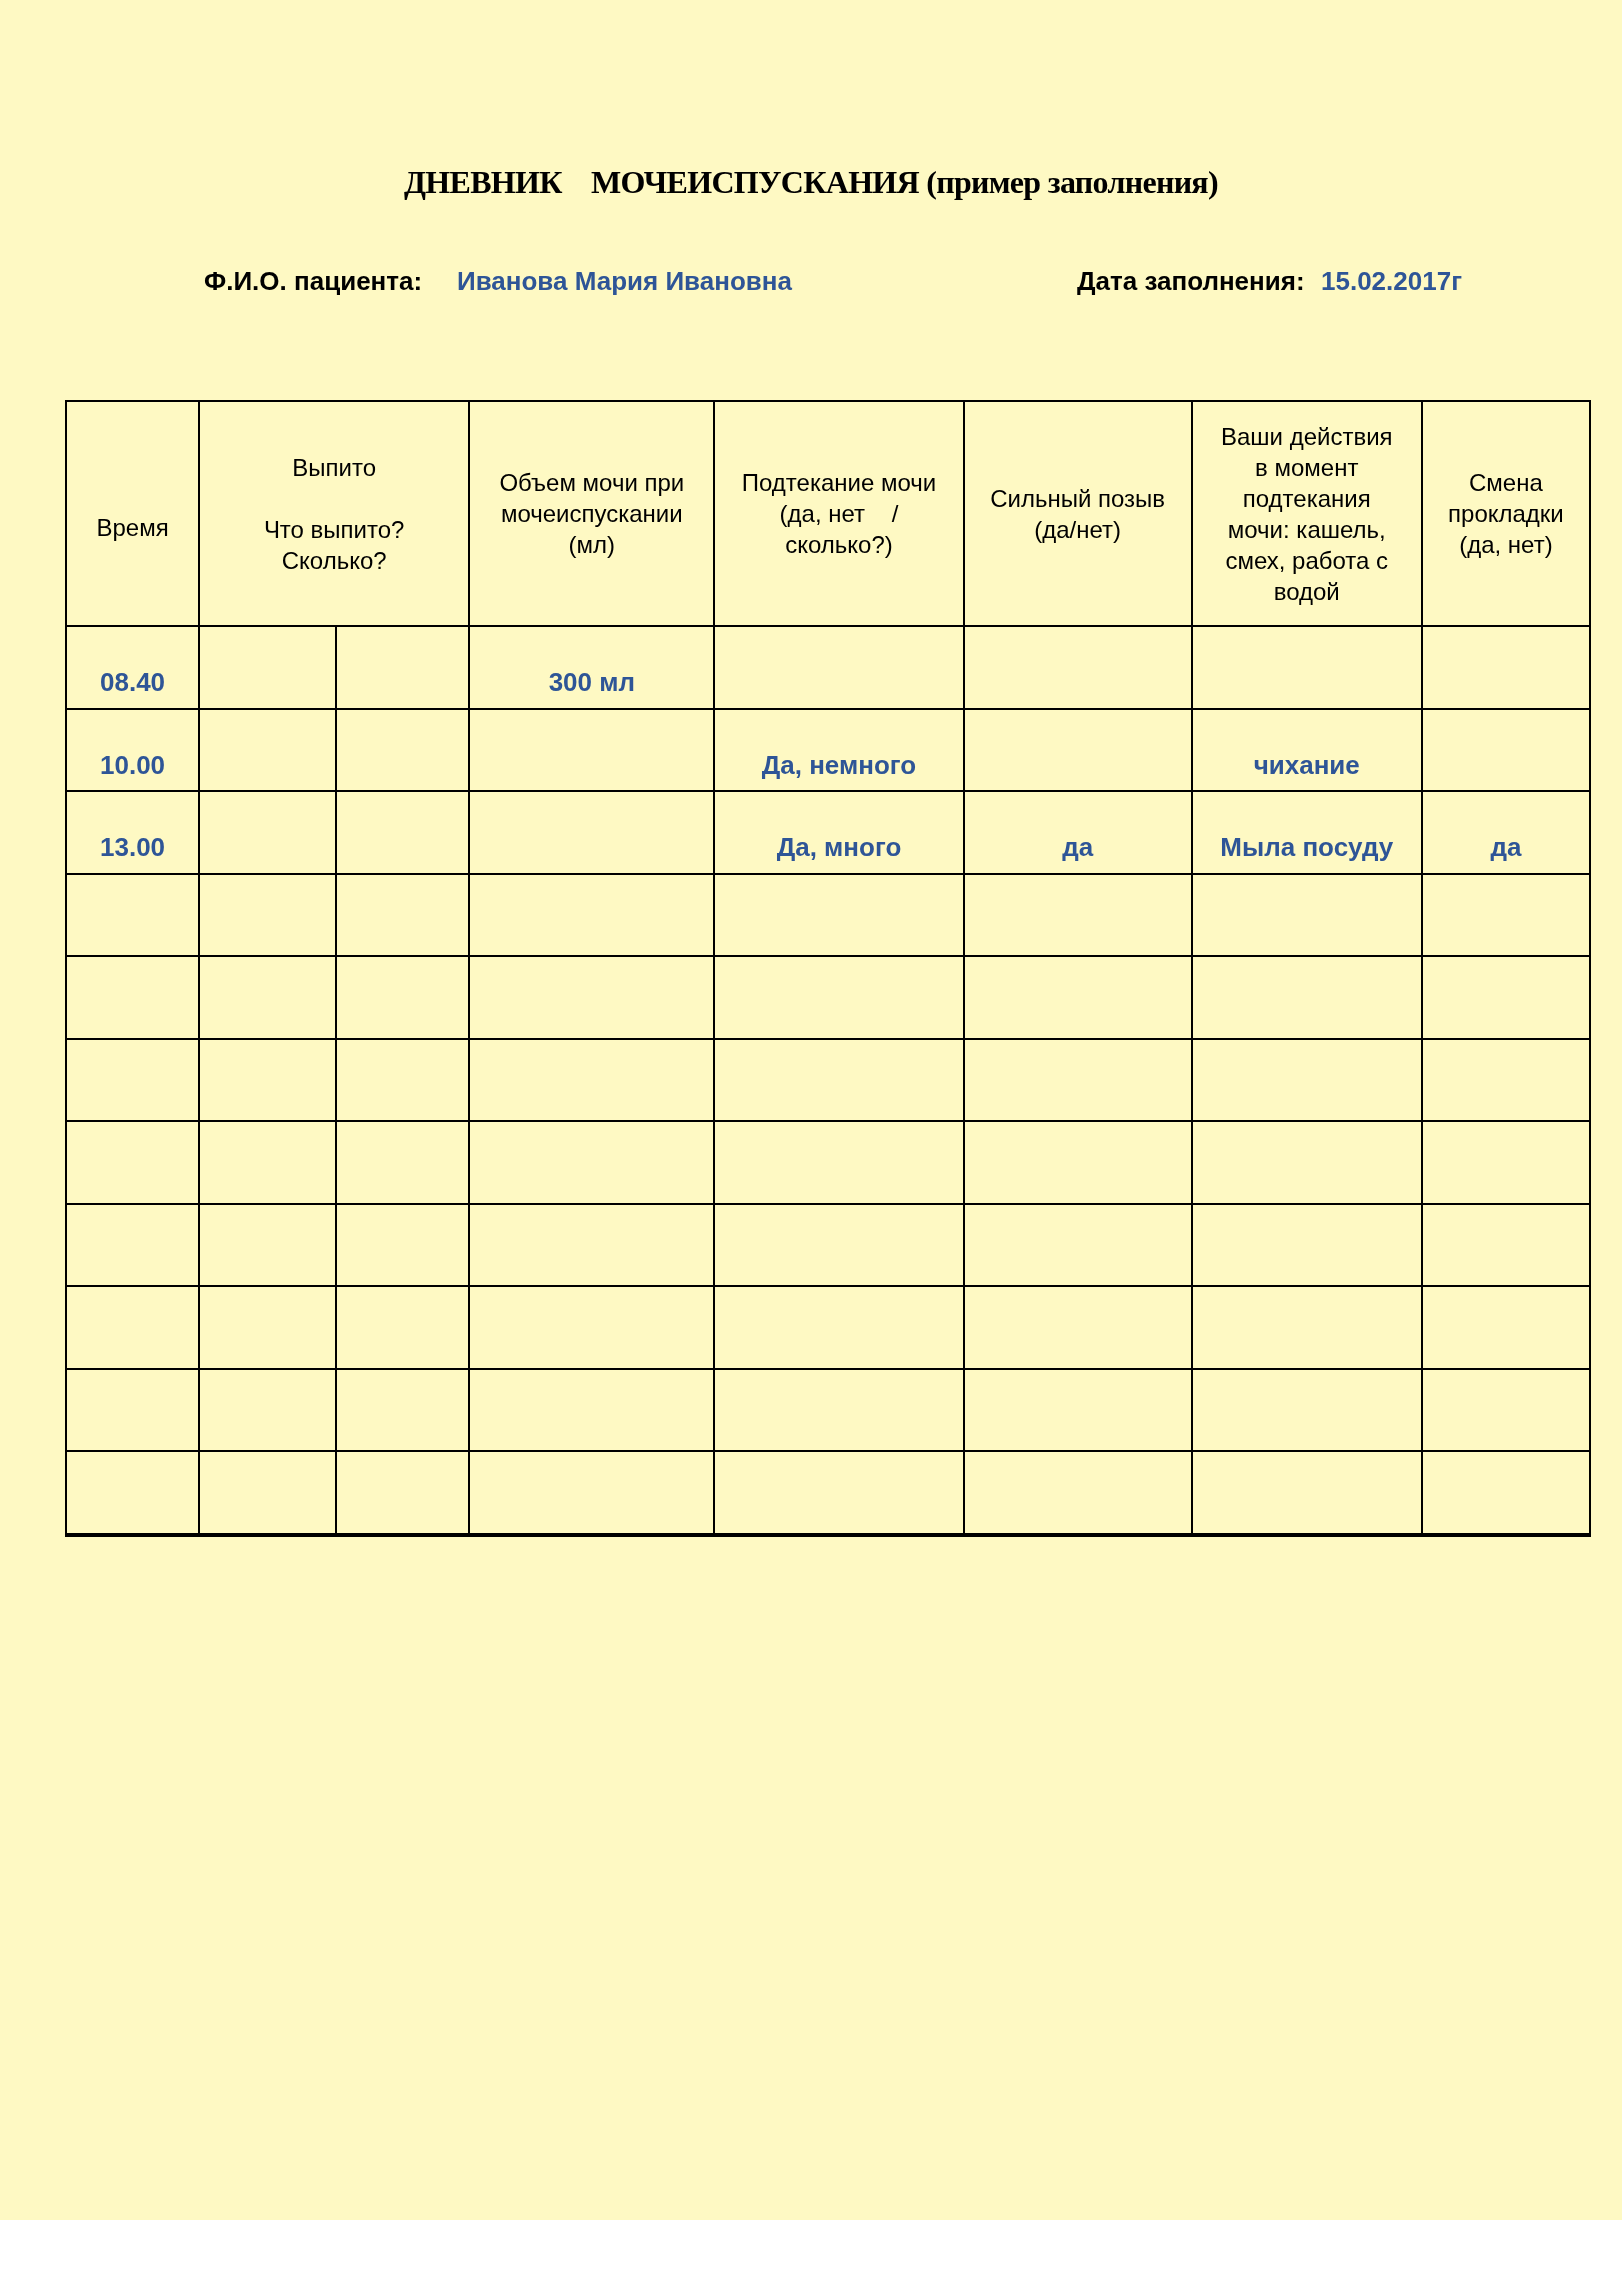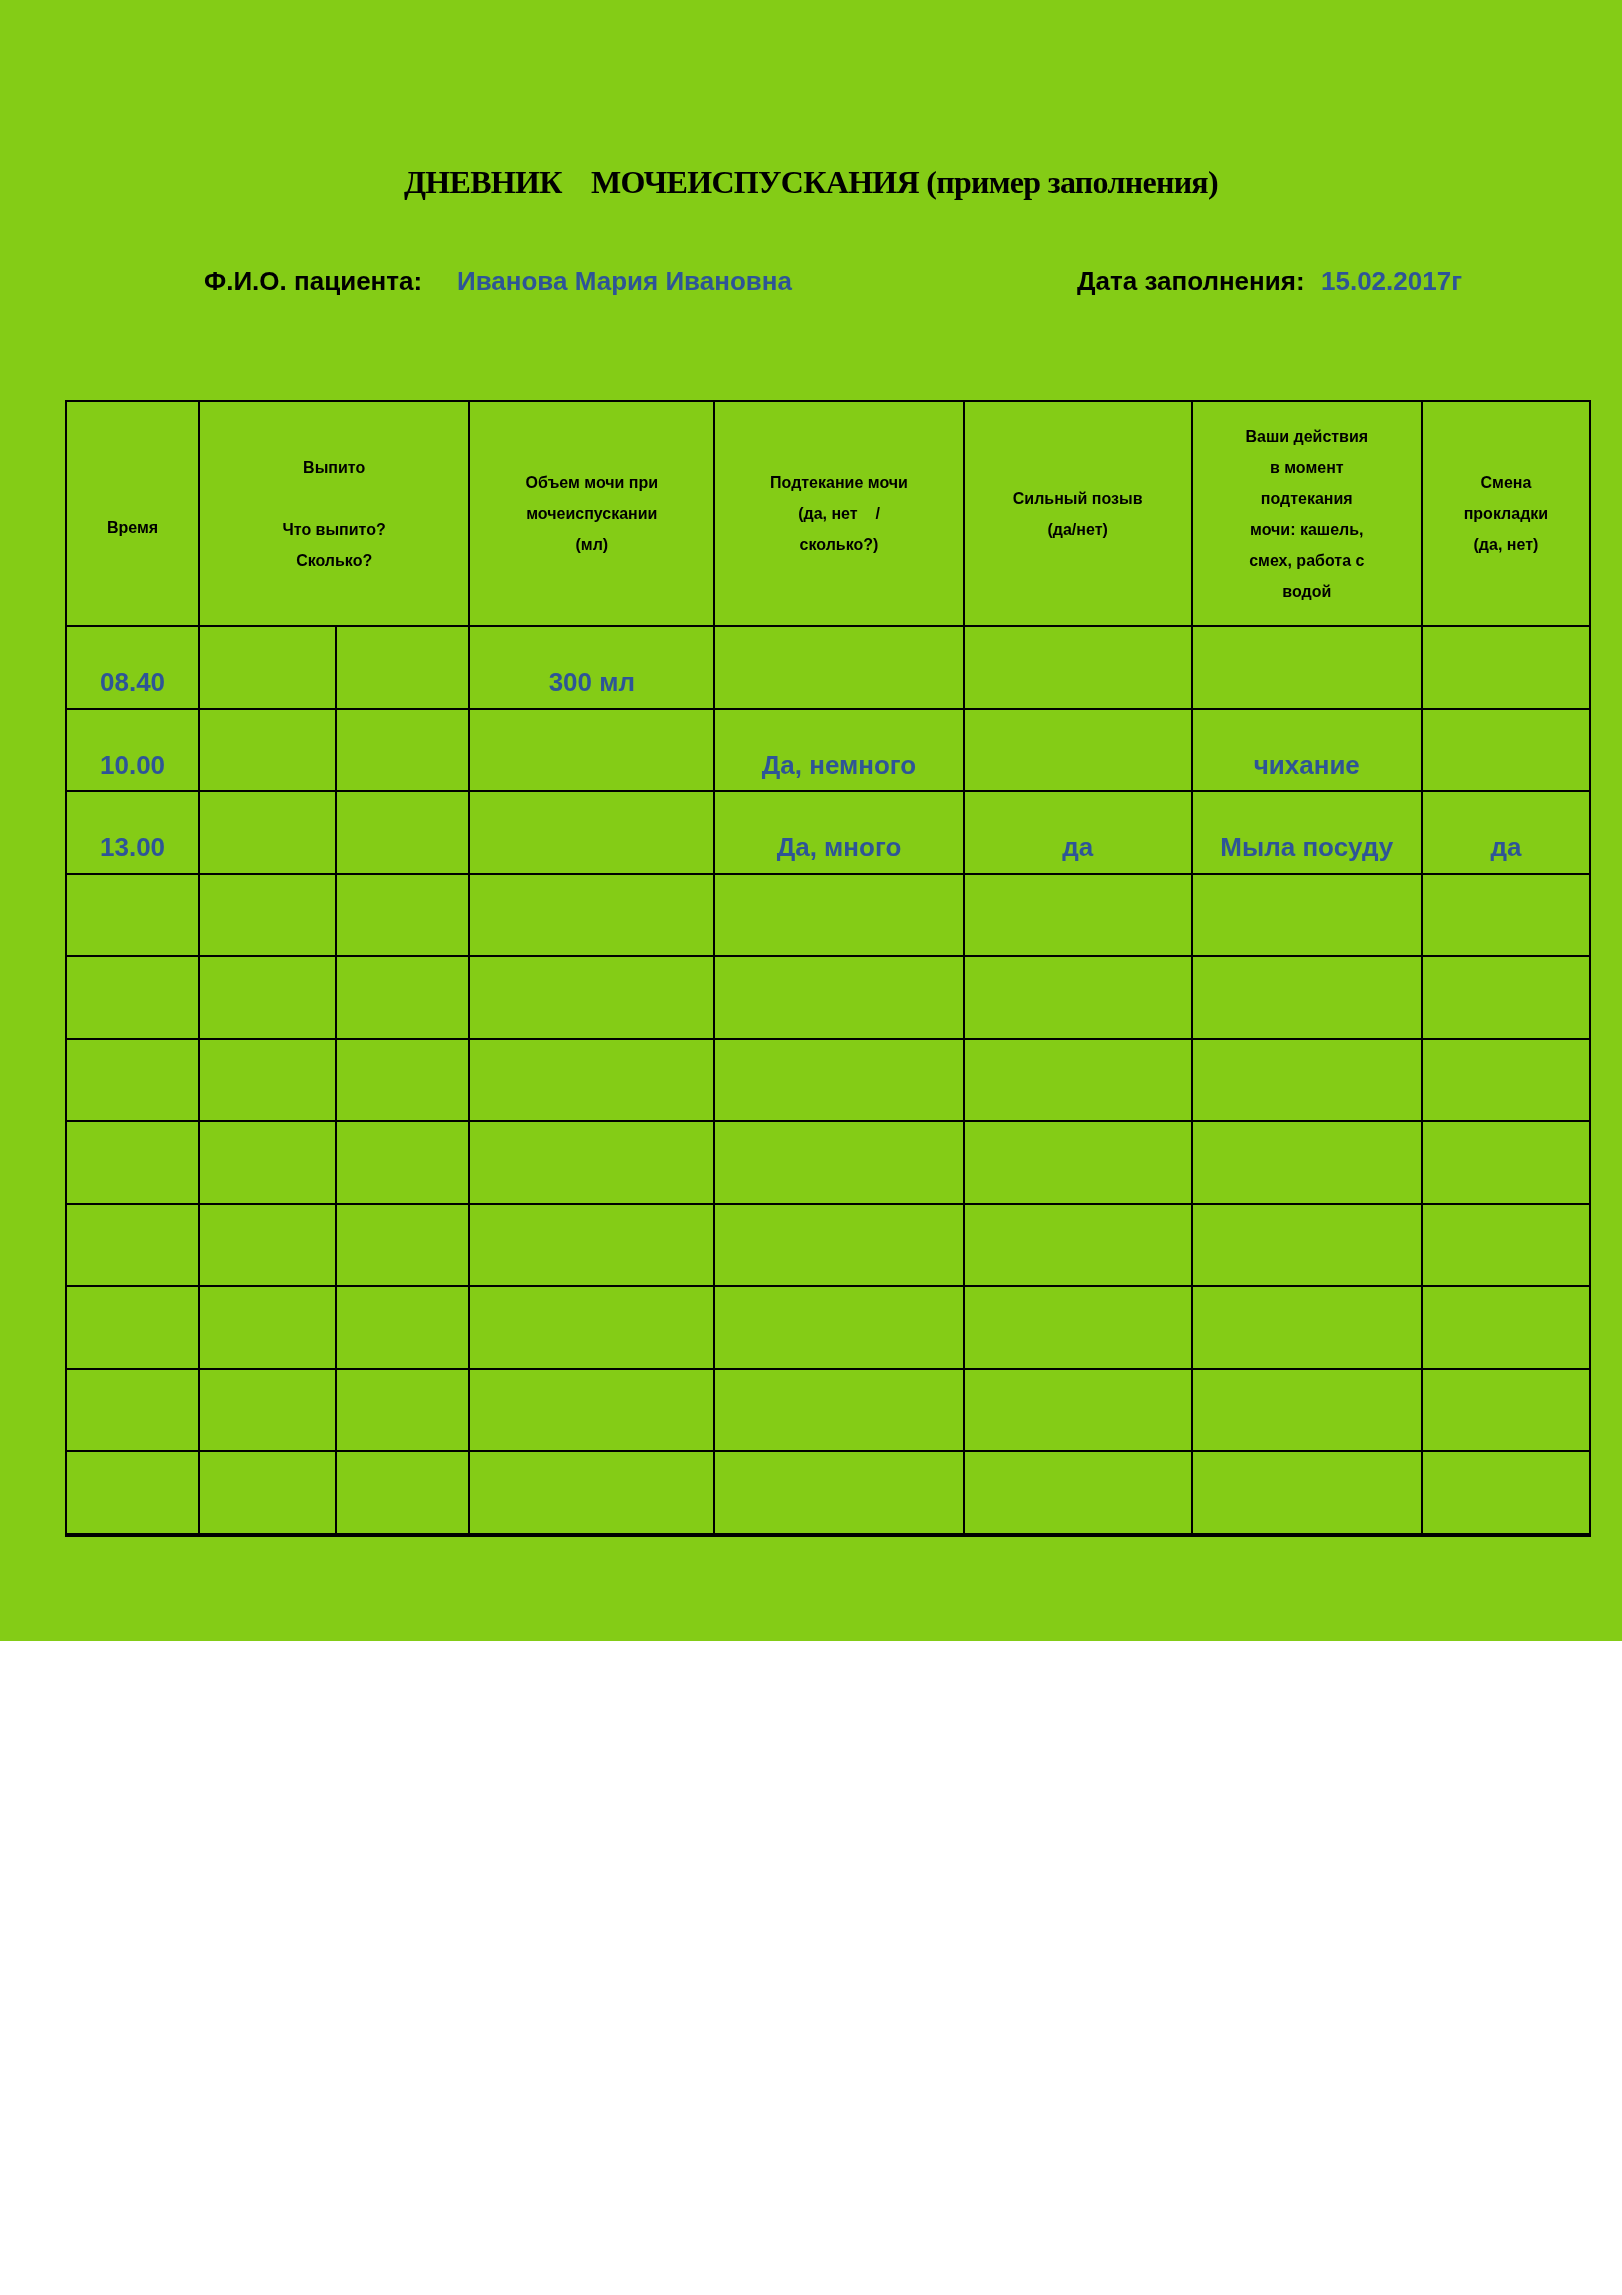--- a/index.html
+++ b/index.html
@@ -1,21 +1,21 @@
 <!DOCTYPE html>
 <html lang="ru" style="font-size:10.5px"><head>
 <meta charset="utf-8">
 <style>
   html, body { margin: 0; padding: 0; background: #ffffff; }
 
   .page {
     position: relative;
     width: 1622px;
-    height: 1641px;
-    background: #84cc16;
+    height: 2220px;
+    background: #fef9c3;
     font-family: "Liberation Sans", sans-serif;
     color: #000000;
     overflow: hidden;
   }
 
   
   .doc-title {
     position: absolute;
     top: 164px;
     left: 0;
@@ -57,22 +57,22 @@
     border: 2.6px solid #000000;
     border-bottom-width: 4.6px;
   }
   table.diary th, table.diary td {
     border: 2px solid #000000;
     overflow: hidden;
   }
   table.diary thead th {
     height: 195px;
     border-bottom-width: 2.6px;
-    font-weight: bold;
-    font-size: 16px;
+    font-weight: normal;
+    font-size: 24px;
     line-height: 31px;
     text-align: center;
     vertical-align: middle;
     white-space: pre-wrap;
     padding: 0;
     color: #000000;
   }
   table.diary thead th.th-time {
     padding-top: 28px;
     margin-left: 40px;

